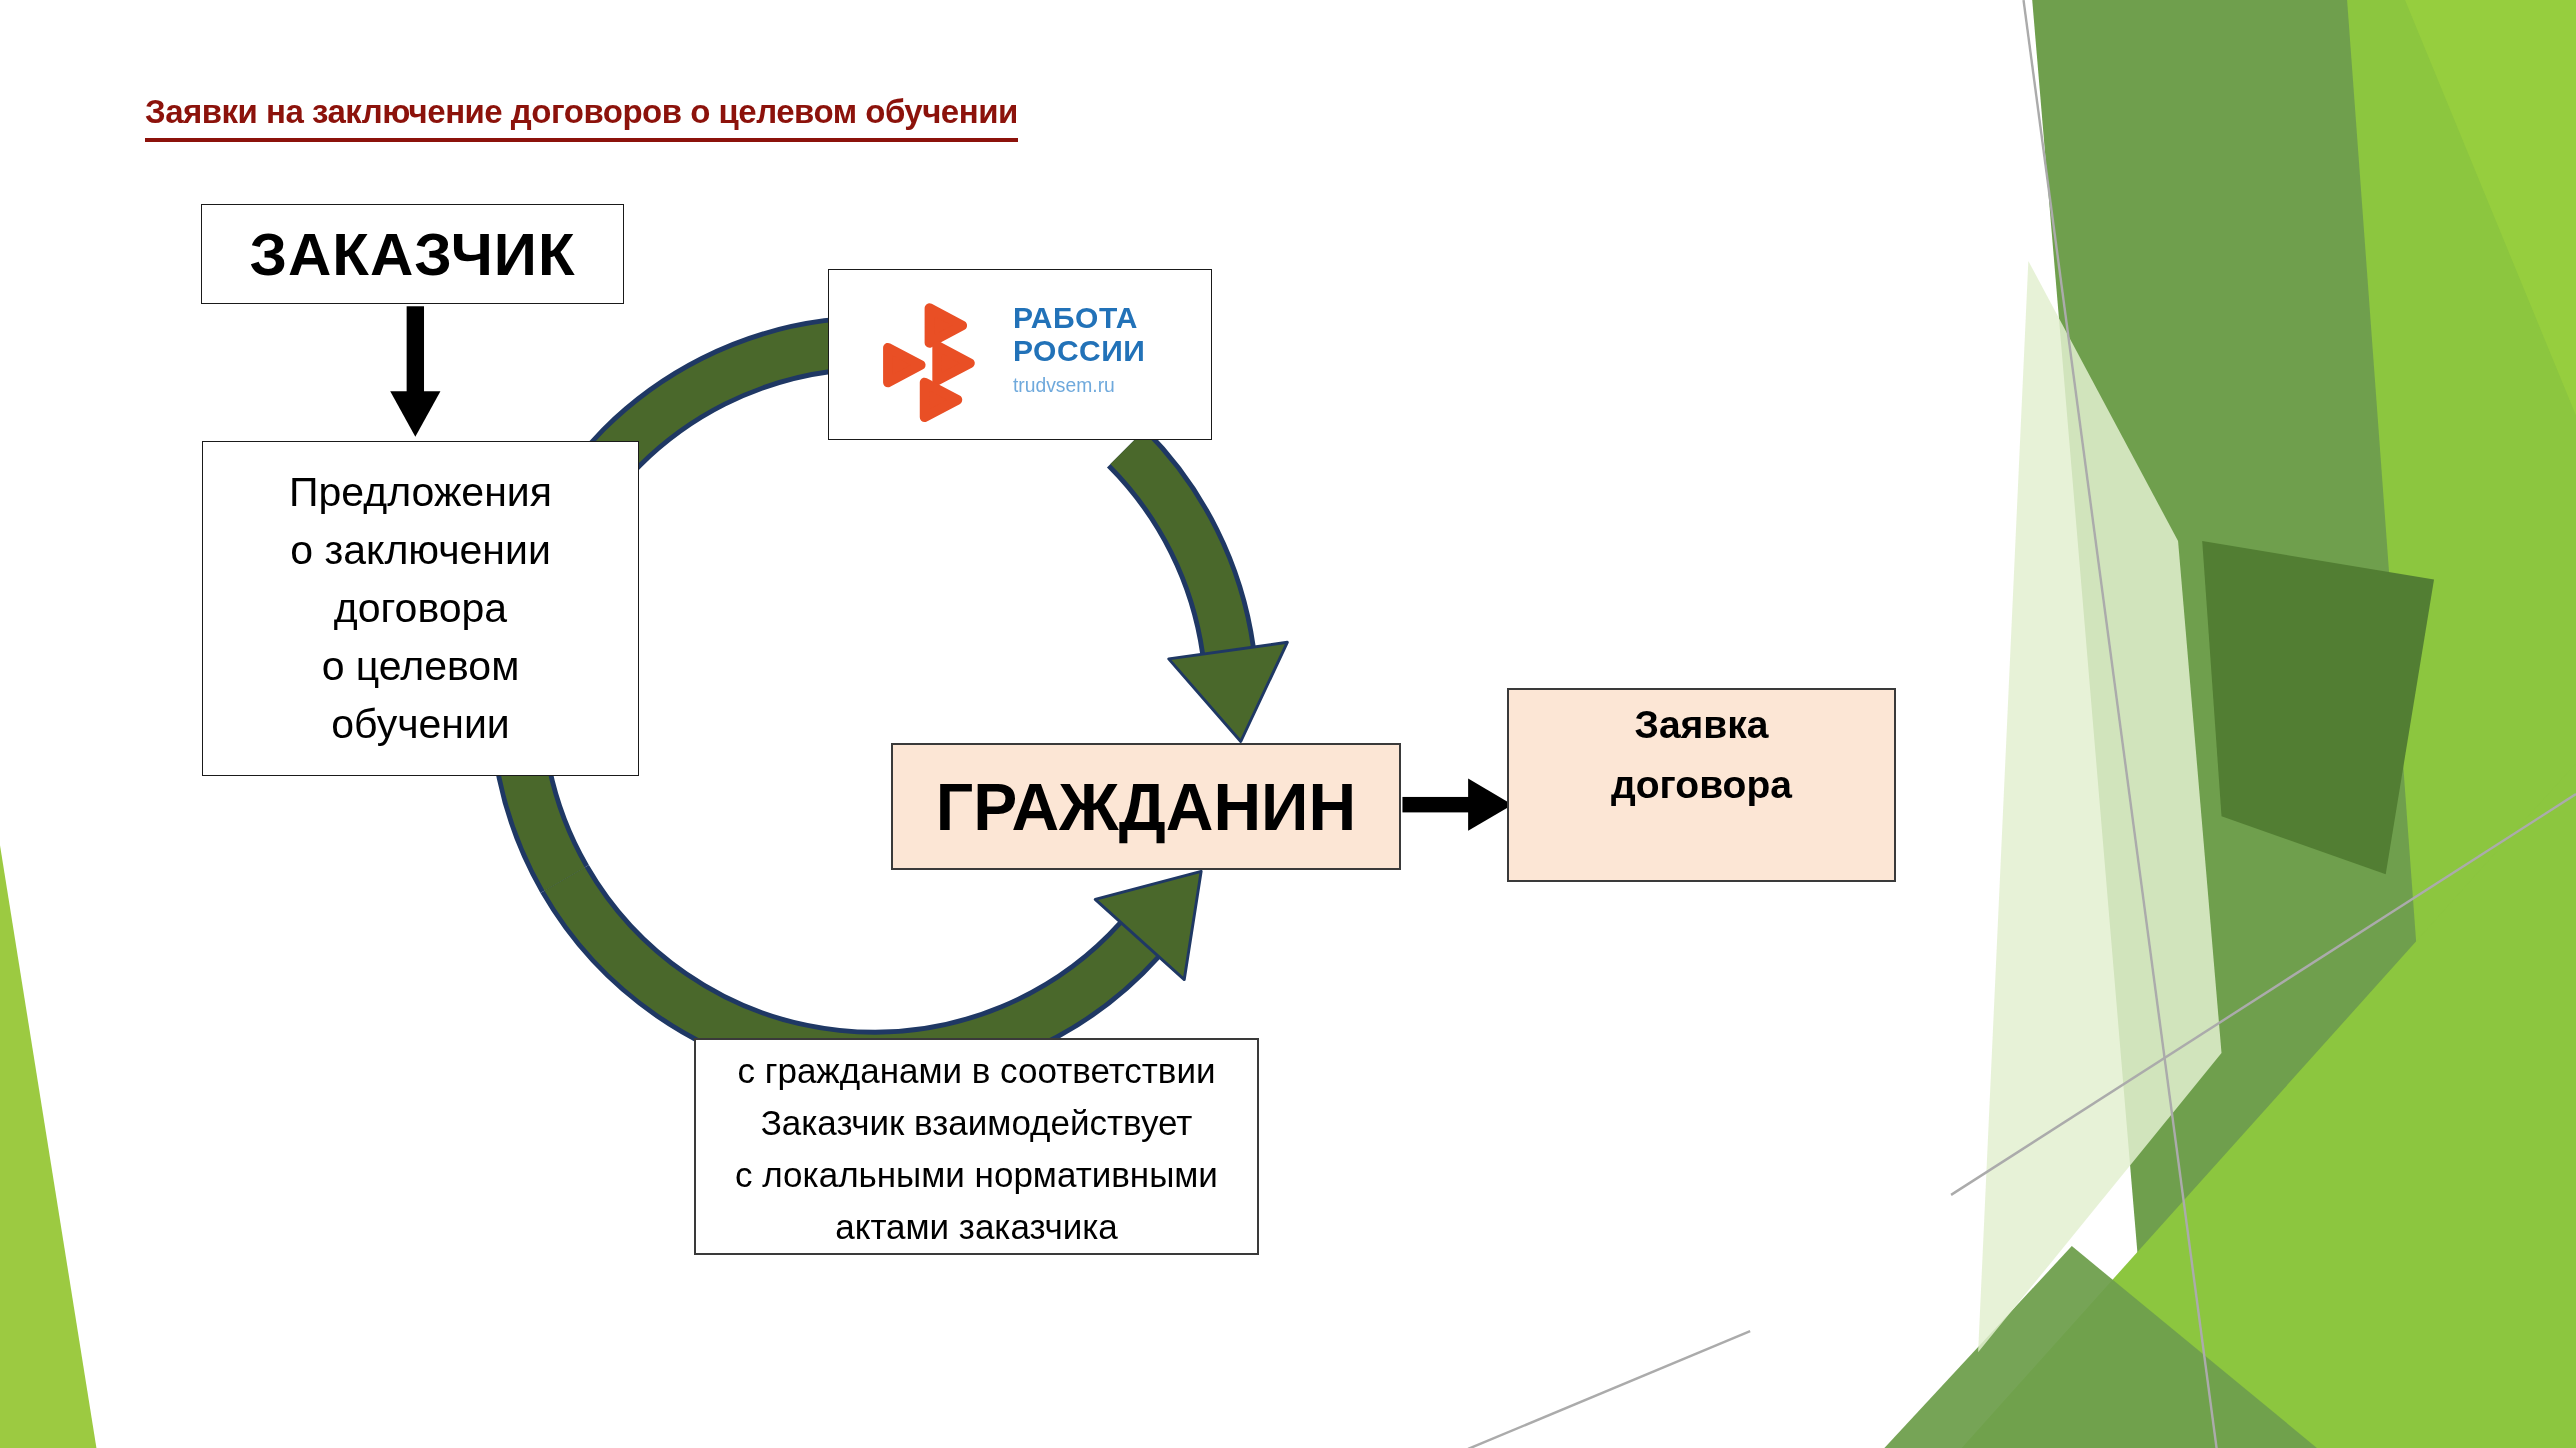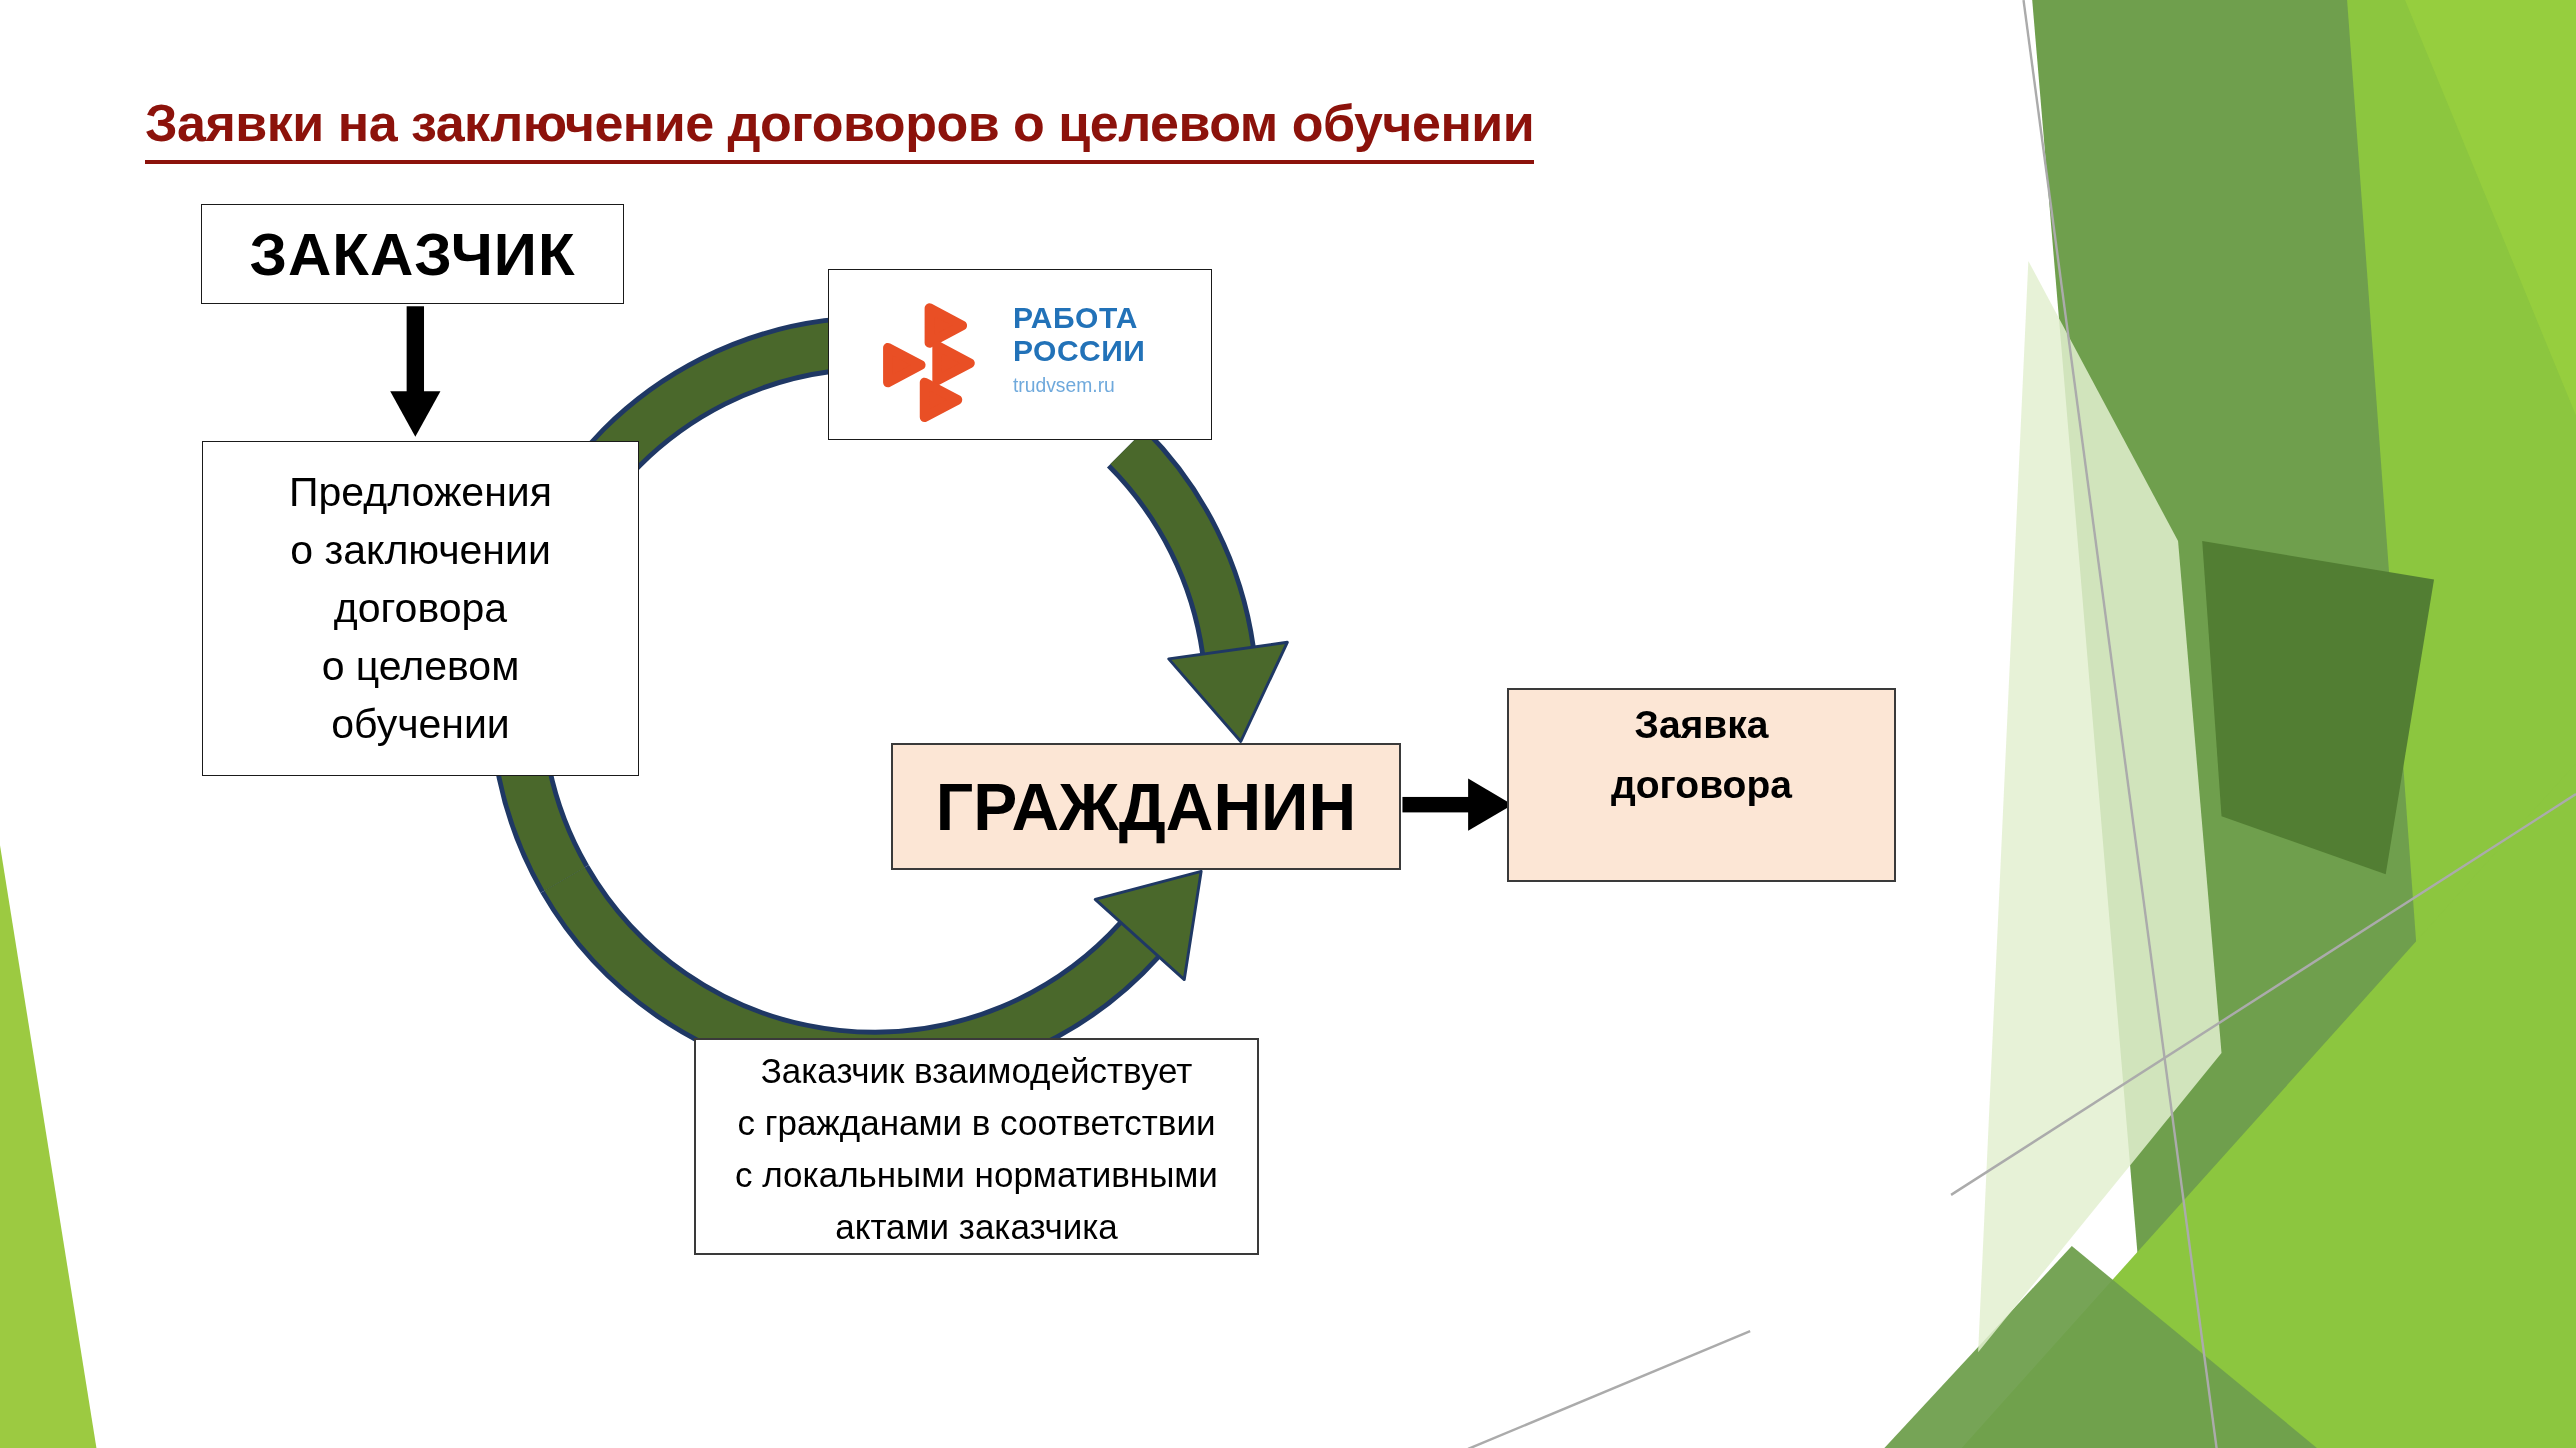--- a/index.html
+++ b/index.html
@@ -9,21 +9,21 @@
     --decor_pale:#E3F0D0; --decor_wedge:#9CCA41; --decor_line:#ABABAB; --border_dark:#3A3A3A;
   }
   html,body{margin:0;padding:0;}
   .slide{
     position:relative; width:2576px; height:1449px; background:#ffffff; overflow:hidden;
     font-family:"Liberation Sans","DejaVu Sans",sans-serif; color:#000;
   }
   .bg-svg{position:absolute;left:0;top:0;width:2576px;height:1449px;}
   .slide-title{
     position:absolute; left:145px; top:93px;
-    font-size:52px; font-weight:bold; letter-spacing:-0.5px;
+    font-size:33px; font-weight:bold; letter-spacing:-0.5px;
     color:var(--title_red);
     border-bottom:4.8px solid var(--title_red); padding-bottom:6.8px;
   }
   .box{position:absolute; background:#fff; border:1.9px solid #1a1a1a; box-sizing:border-box; text-align:center;}
   .box-customer{left:201px; top:204px; width:423px; height:100px;
     display:flex; align-items:center; justify-content:center;
     font-size:60px; font-weight:bold; letter-spacing:1px;}
   .box-offer{left:202px; top:441px; width:437px; height:335px;
     font-size:41px; line-height:58px; padding-top:21px;}
   .box-logo{left:828px; top:269px; width:384px; height:171px; border-width:1.9px;}
@@ -125,21 +125,21 @@
   <div class="box box-citizen">
     <span>ГРАЖДАНИН</span>
   </div>
 
   <div class="box box-application">
     <span class="line">Заявка</span>
     <span class="line">договора</span>
   </div>
 
   <div class="box box-interaction">
+    <span class="line">с гражданами в соответствии</span>
     <span class="line">Заказчик взаимодействует</span>
-    <span class="line">с гражданами в соответствии</span>
     <span class="line">с локальными нормативными</span>
     <span class="line">актами заказчика</span>
   </div>
 
 
 </div>
 
 
 </body></html>

